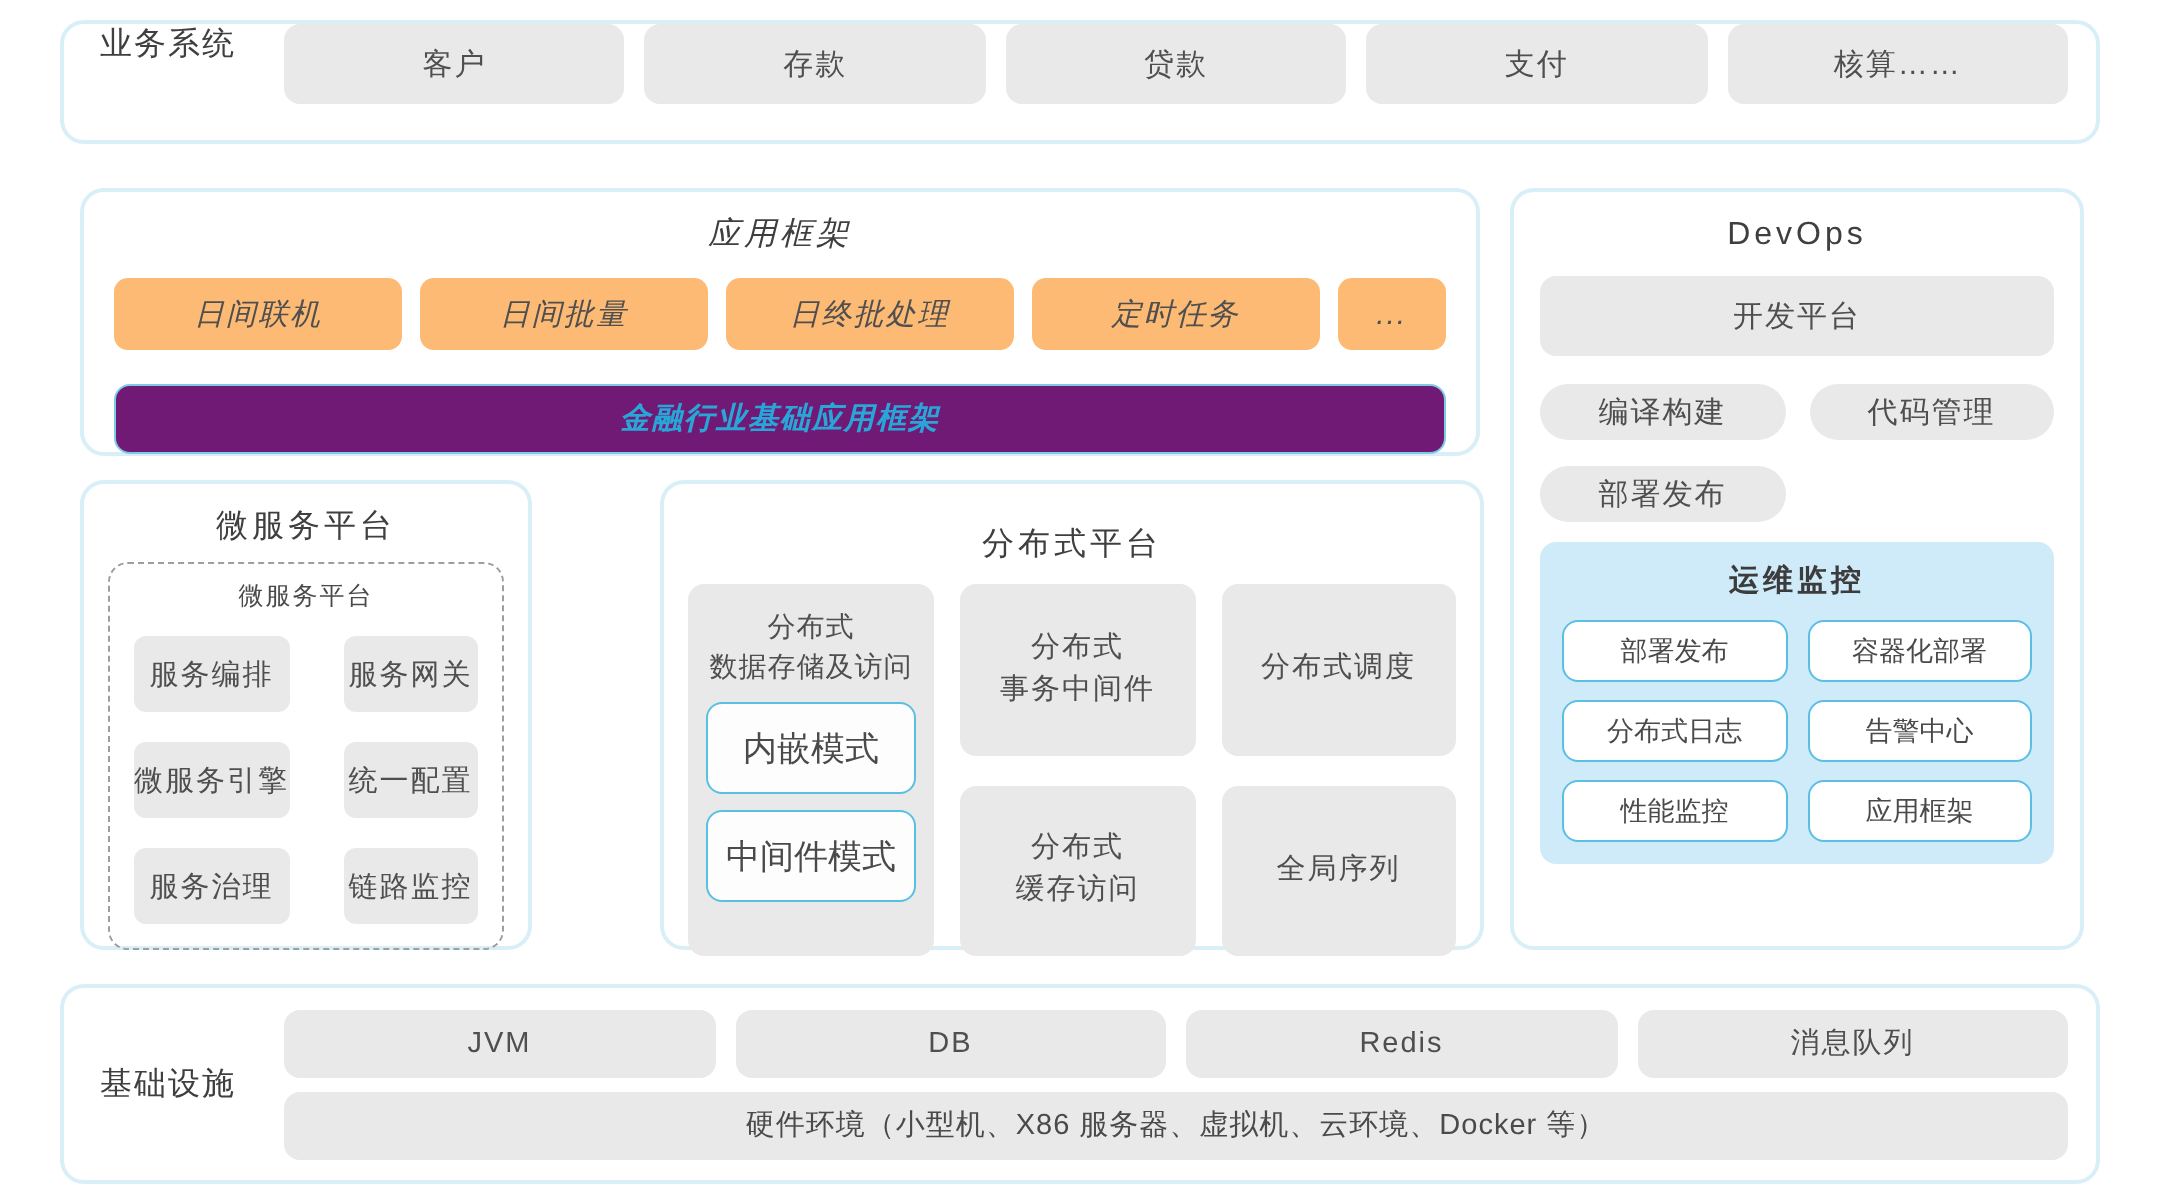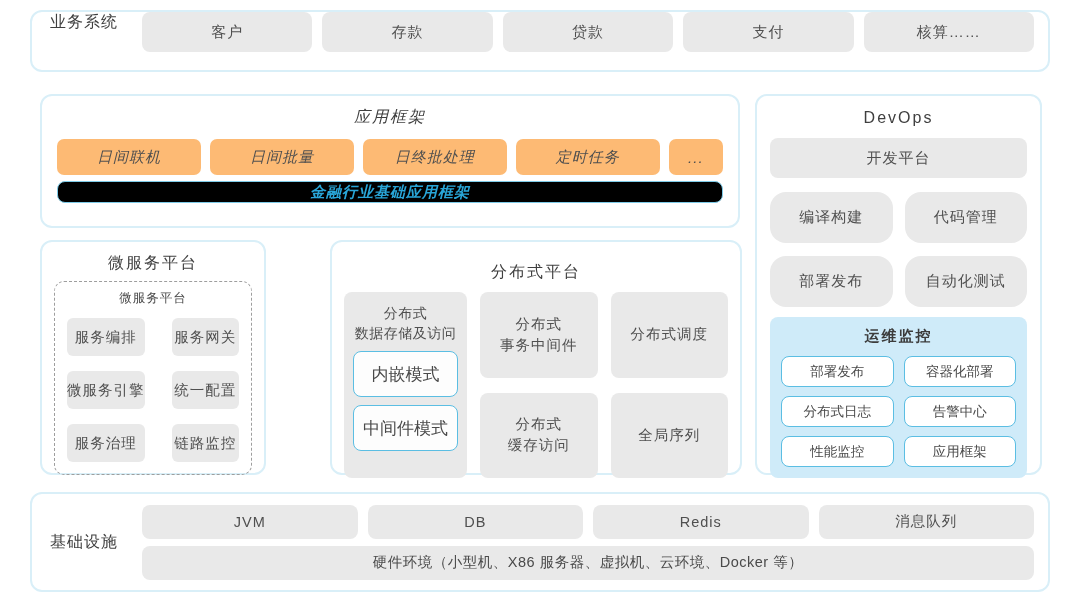--- a/index.html
+++ b/index.html
@@ -28,30 +28,30 @@
     display: flex; align-items: flex-start; padding: 0 14px 0 18px; }
   #business .side-label { margin-right: 24px; }
   #business .btn-row { display: flex; flex: 1; gap: 10px; }
   #business .btn { flex: 1; height: 40px; }
 
   
   #appframe { left: 40px; top: 94px; width: 700px; height: 134px; padding: 11px 15px 21px; font-style: italic; }
   #appframe .btn-row { display: flex; gap: 9px; margin-top: 11px; }
   #appframe .btn { height: 36px; flex: 2.65; }
   #appframe .btn.small { flex: 1; }
-  .base-bar { margin-top: 6px; height: 22px; background: #000000;
+  .base-bar { margin-top: 17px; height: 35px; background: #701a75;
     border: 1.5px solid #7ecbe8; border-radius: 8px;
     display: flex; align-items: center; justify-content: center;
     color: #29a6d8; font-weight: bold; font-size: 15px; letter-spacing: 1px; }
 
   
   #devops { left: 755px; top: 94px; width: 287px; height: 381px; padding: 13px 13px; }
   #devops .full-btn { height: 40px; margin-top: 11px; }
   #devops .grid2 { display: grid; grid-template-columns: 1fr 1fr; gap: 13px 12px; margin-top: 14px; }
-  #devops .grid2 .btn { height: 51px; border-radius: 16px; }
+  #devops .grid2 .btn { height: 28px; border-radius: 16px; }
   .ops-panel { margin-top: 10px; background: #cfebf9; border-radius: 8px; padding: 10px 11px 11px; }
   .ops-title { text-align: center; font-size: 15px; font-weight: bold; color: #3c3c3c; letter-spacing: 2px; }
   .ops-grid { display: grid; grid-template-columns: 1fr 1fr; gap: 9px 10px; margin-top: 10px; }
   .ops-btn { height: 31px; background: #fff; border: 1.5px solid #5bbee3; border-radius: 8px;
     display: flex; align-items: center; justify-content: center; font-size: 13.5px; color: #4a4a4a; }
 
   
   #microservice { left: 40px; top: 240px; width: 226px; height: 235px; padding: 11px 12px 10px; }
   .dashed-box { margin-top: 7px; border: 1.5px dashed #9e9e9e; border-radius: 10px; padding: 8px 12px 12px; }
   .dashed-title { text-align: center; font-size: 12.5px; color: #4a4a4a; letter-spacing: 1px; }
@@ -110,21 +110,20 @@
   <div class="base-bar">金融行业基础应用框架</div>
 </section>
 
 <section class="card" id="devops">
   <div class="section-title">DevOps</div>
   <div class="btn gray full-btn">开发平台</div>
   <div class="grid2">
     <div class="btn gray">编译构建</div>
     <div class="btn gray">代码管理</div>
     <div class="btn gray">部署发布</div>
-    <div class="btn gray">自动化测试</div>
   </div>
   <div class="ops-panel">
     <div class="ops-title">运维监控</div>
     <div class="ops-grid">
       <div class="ops-btn">部署发布</div>
       <div class="ops-btn">容器化部署</div>
       <div class="ops-btn">分布式日志</div>
       <div class="ops-btn">告警中心</div>
       <div class="ops-btn">性能监控</div>
       <div class="ops-btn">应用框架</div>

